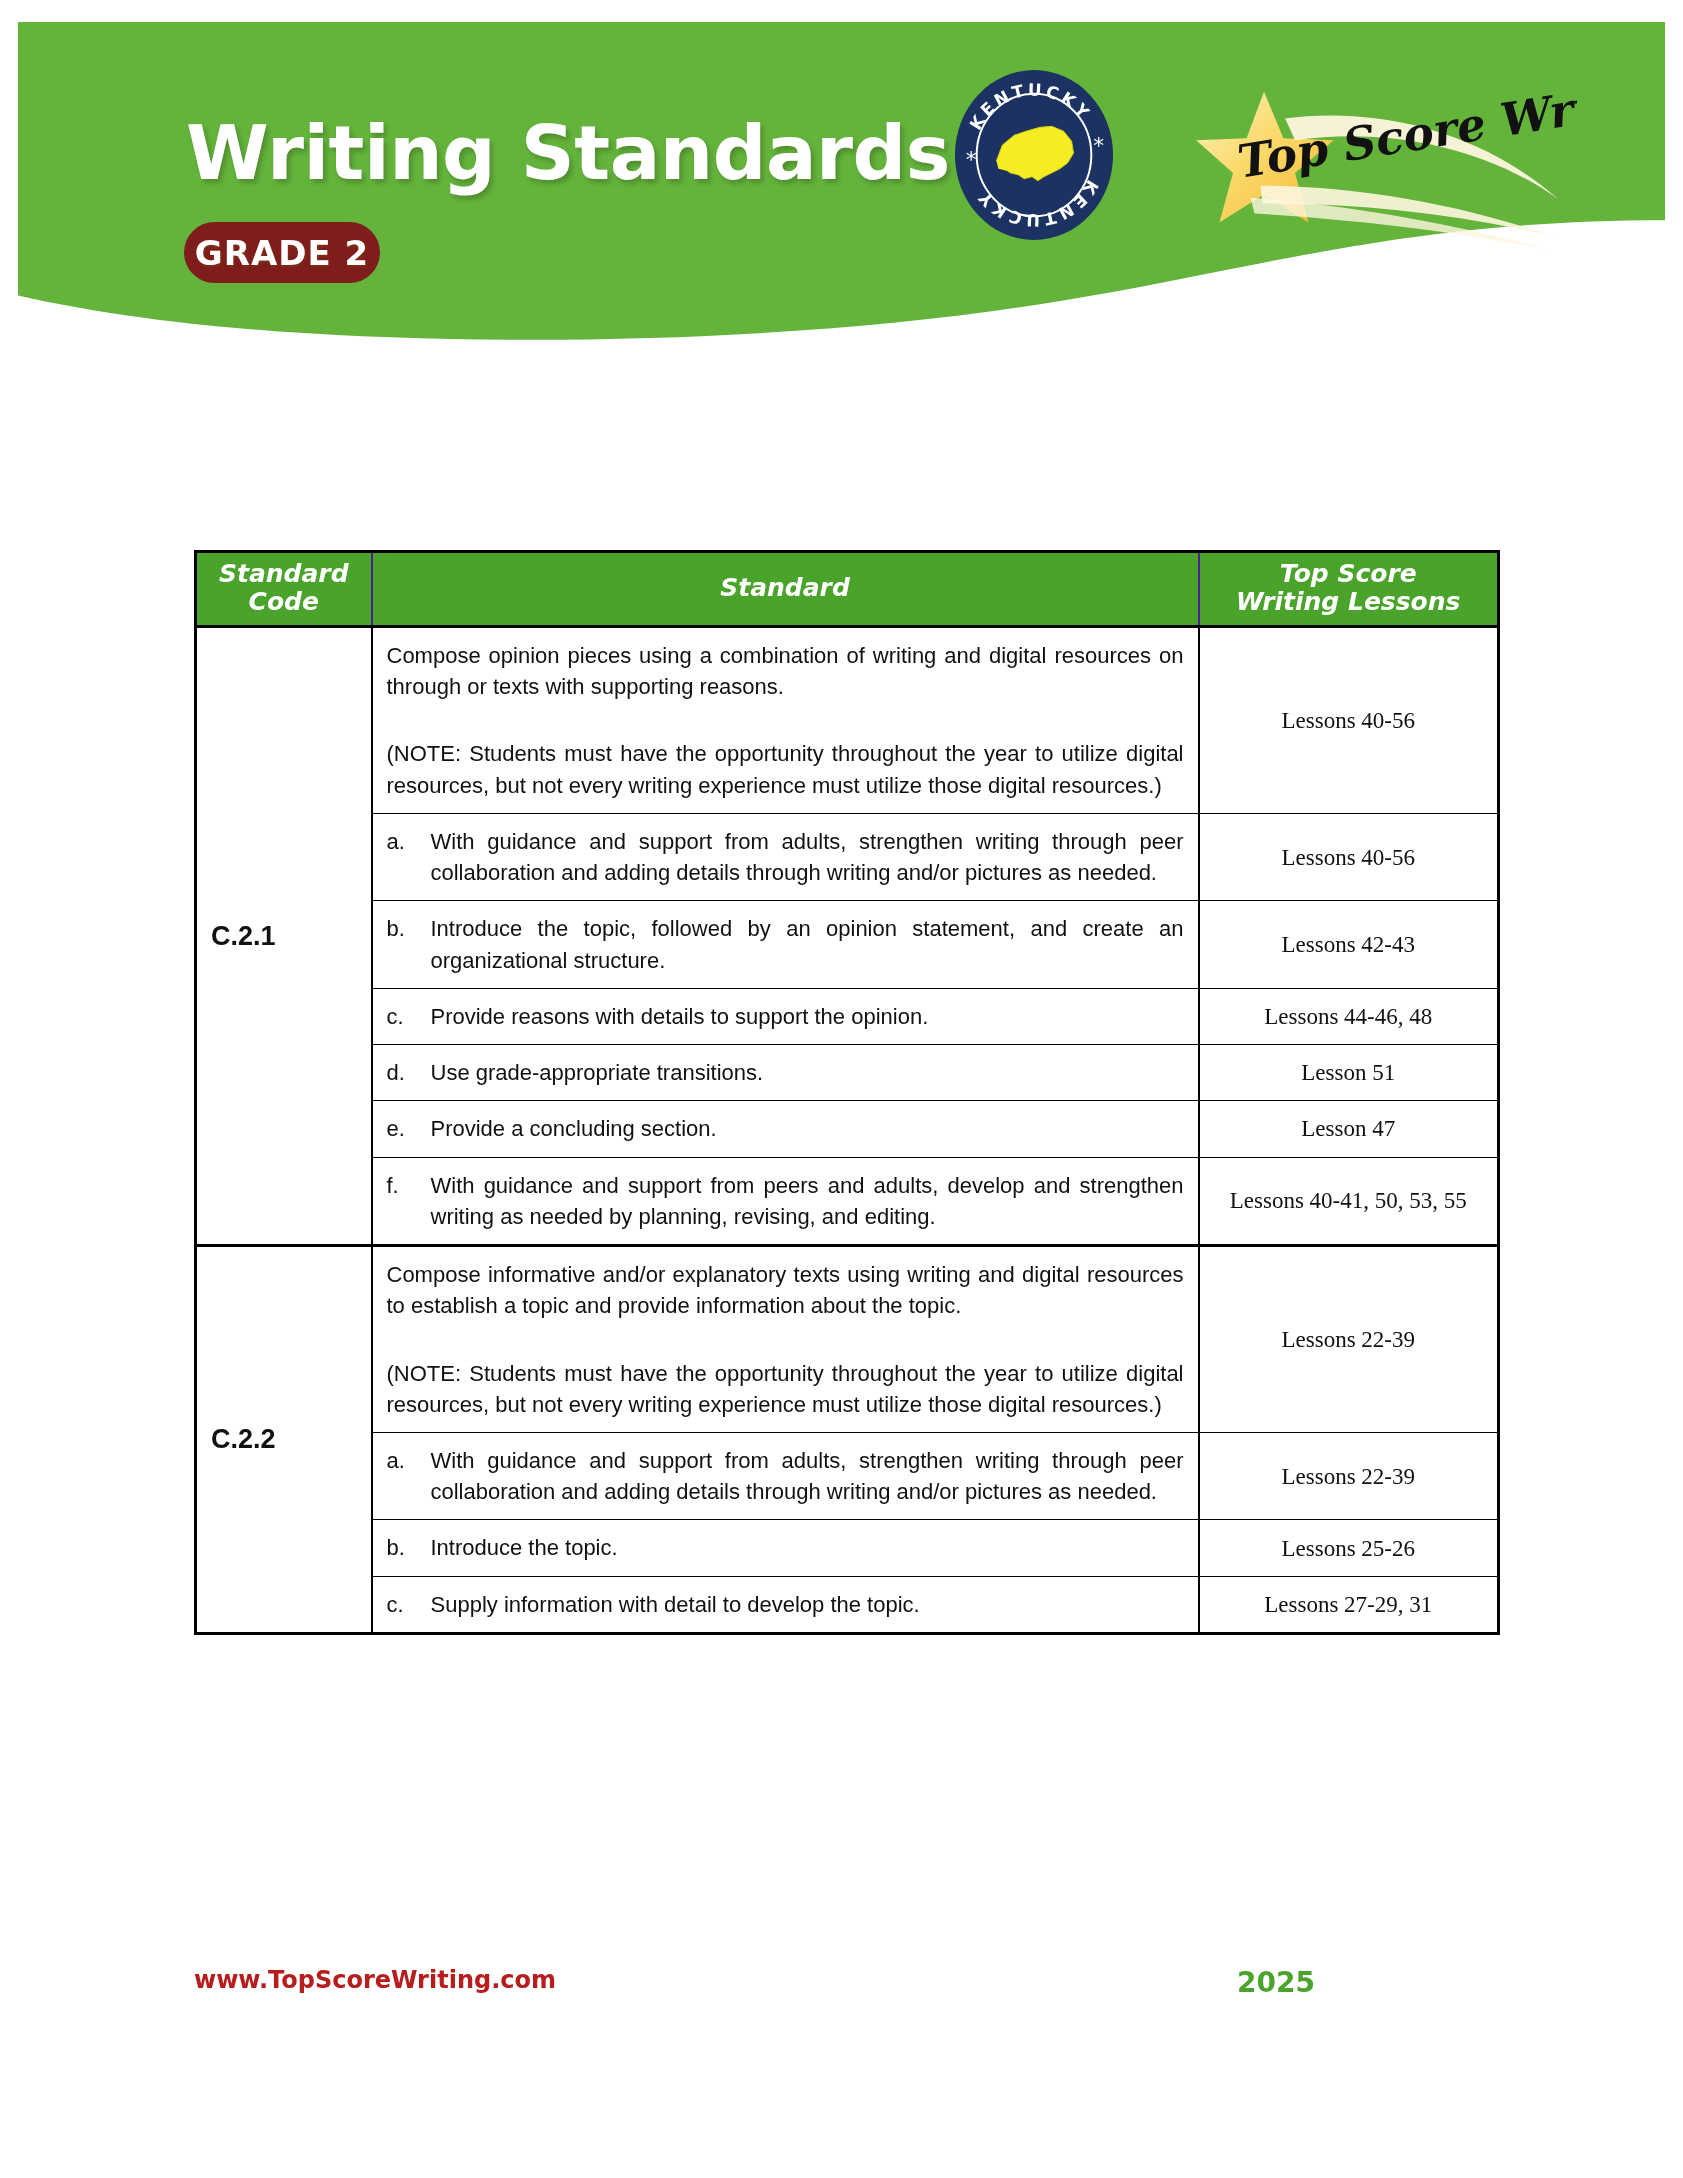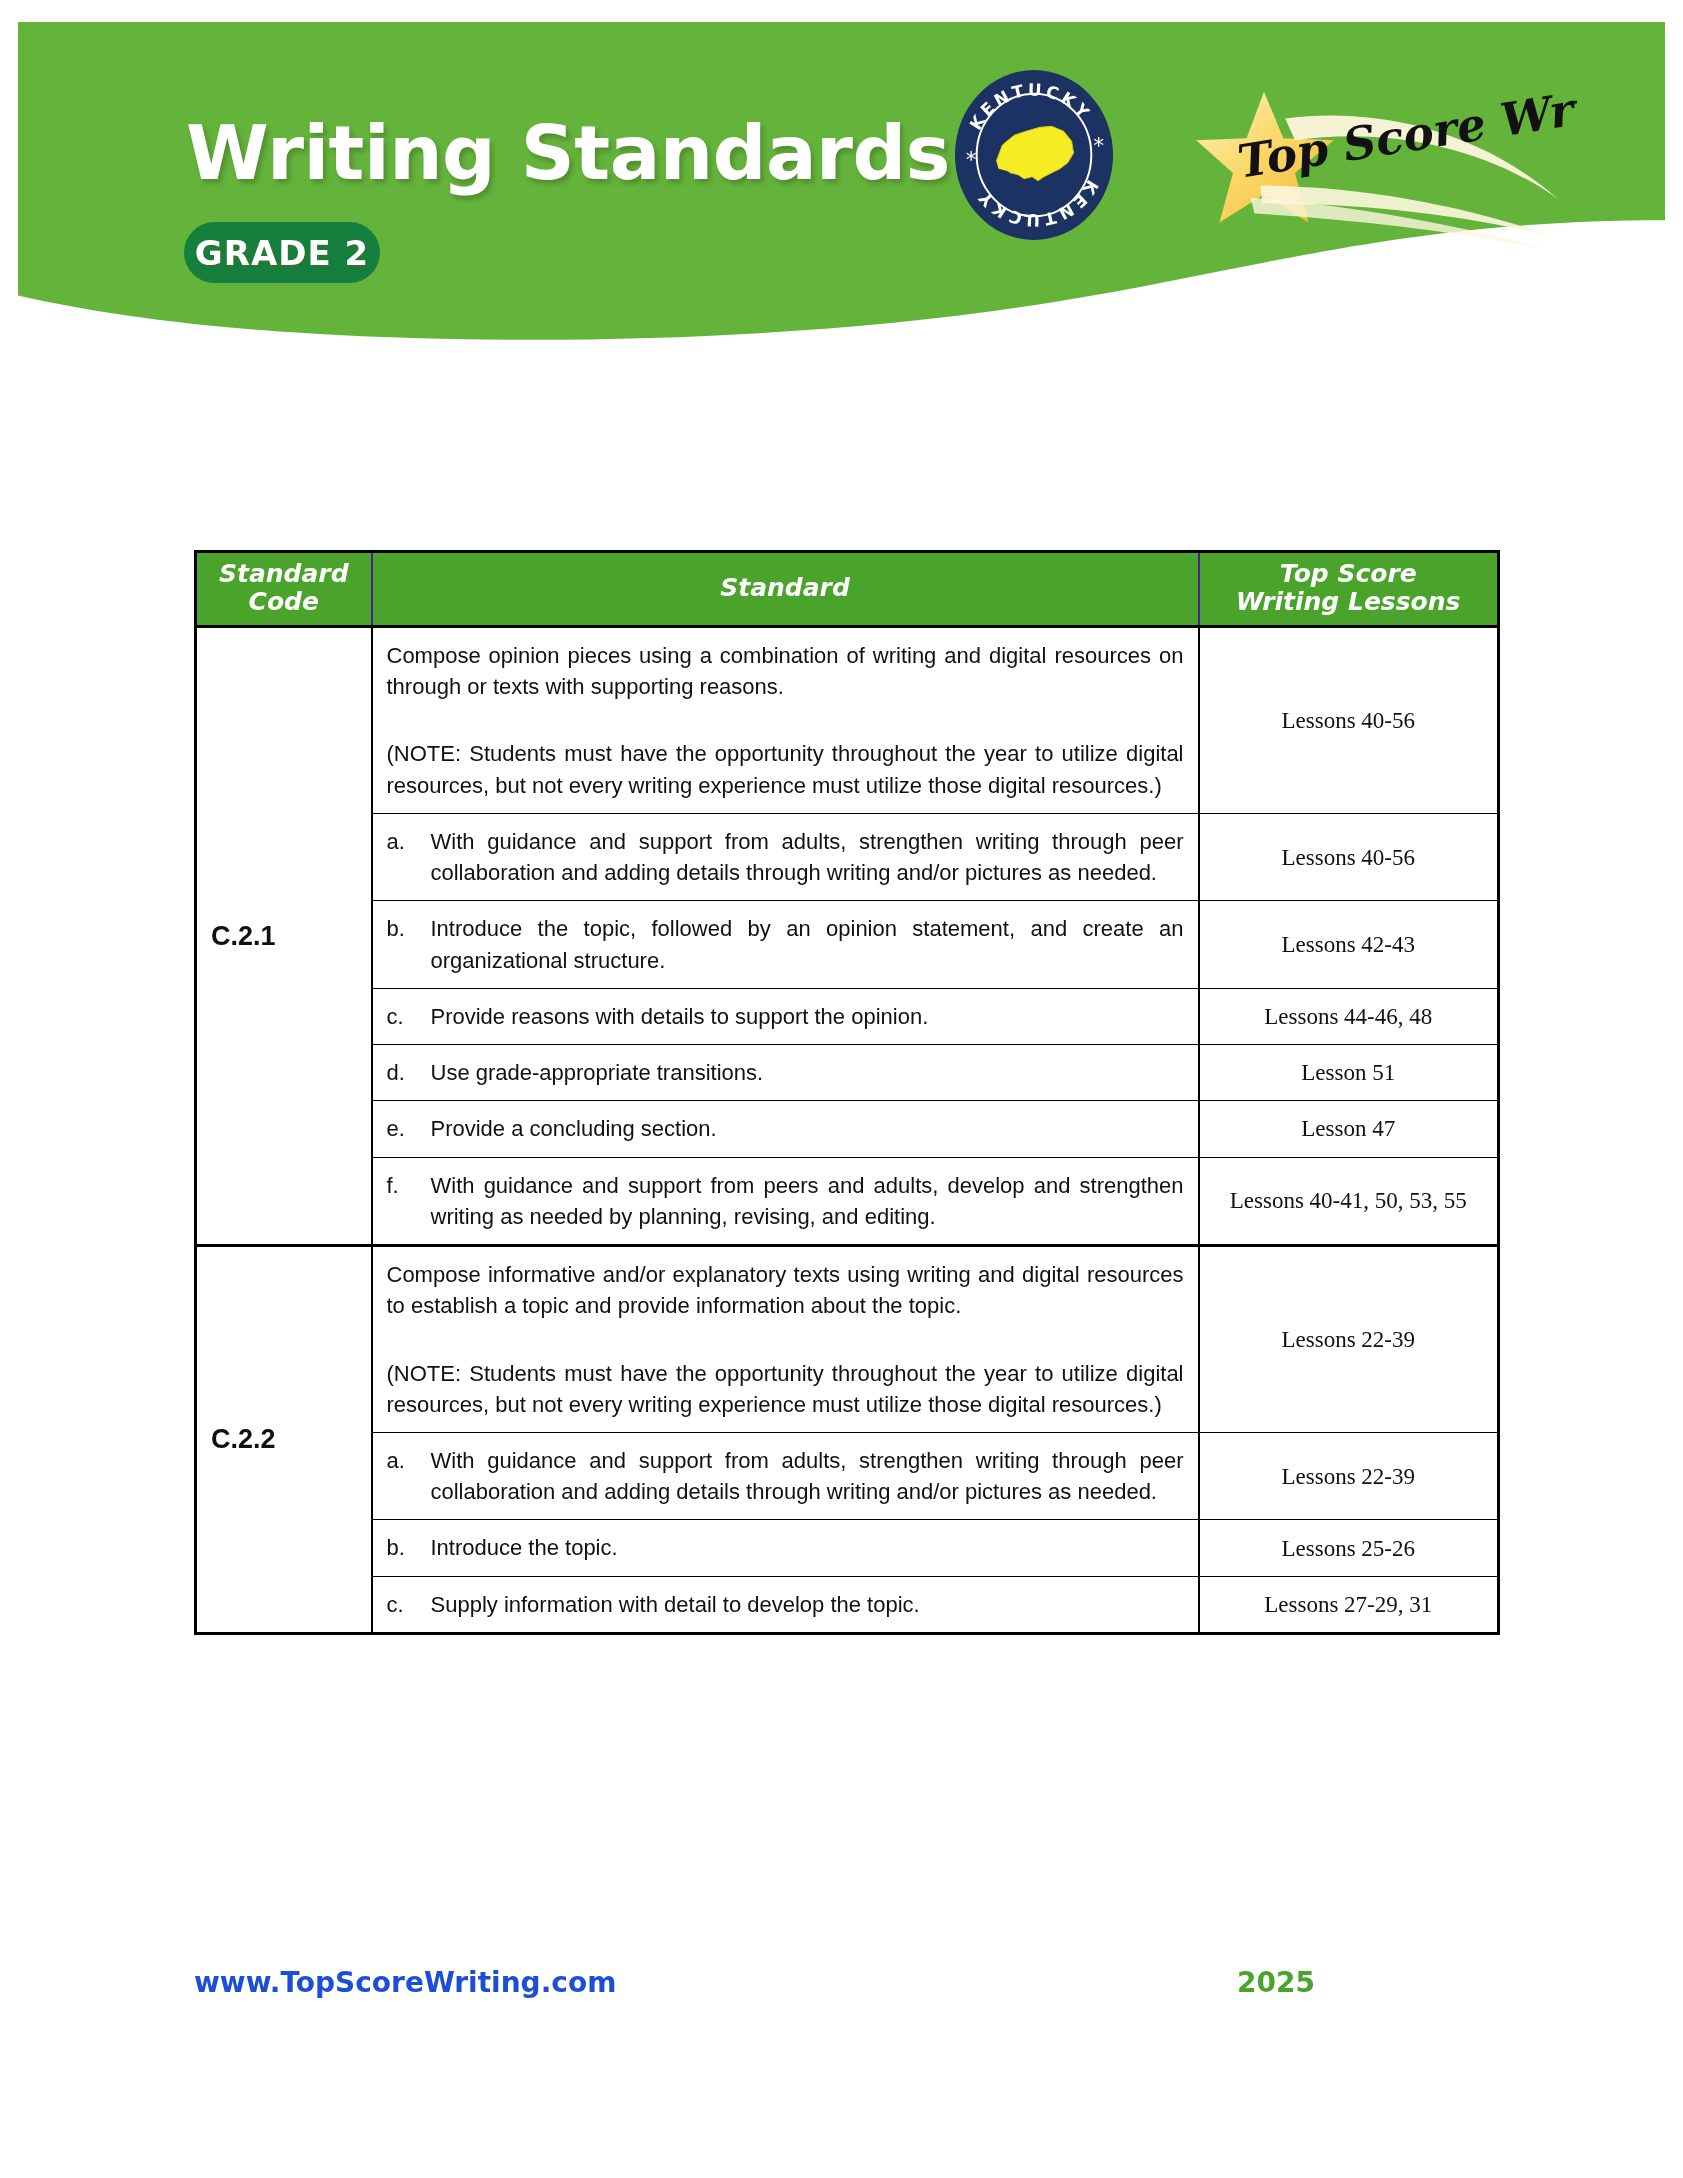--- a/index.html
+++ b/index.html
@@ -51,21 +51,21 @@
     text-shadow: 3px 4px 5px rgba(60,95,30,0.45);
     white-space: nowrap;
     font-family: "DejaVu Sans", sans-serif;
   }
   .grade-badge {
     position: absolute;
     left: 166px;
     top: 200px;
     width: 196px;
     height: 61px;
-    background: #15803d;
+    background: #7f1d1d;
     border-radius: 31px;
     display: flex;
     align-items: center;
     justify-content: center;
   }
   .grade-badge span {
     font-size: 34px;
     font-weight: bold;
     color: #ffffff;
     letter-spacing: 1px;
@@ -183,23 +183,23 @@
   .sub-text.no-justify { text-align: left; }
 
   .para { margin: 0; }
   .para + .para { margin-top: 36px; }
 
   
   .footer-url {
     position: absolute;
     left: 194px;
     top: 1966px;
-    font-size: 28px;
-    font-weight: bold;
-    color: #1d4ed8;
+    font-size: 24px;
+    font-weight: bold;
+    color: #b91c1c;
     font-family: "DejaVu Sans", sans-serif;
     white-space: nowrap;
   }
   .footer-year {
     position: absolute;
     right: 186px;
     top: 1966px;
     font-size: 28px;
     font-weight: bold;
     color: #4aa32a;

